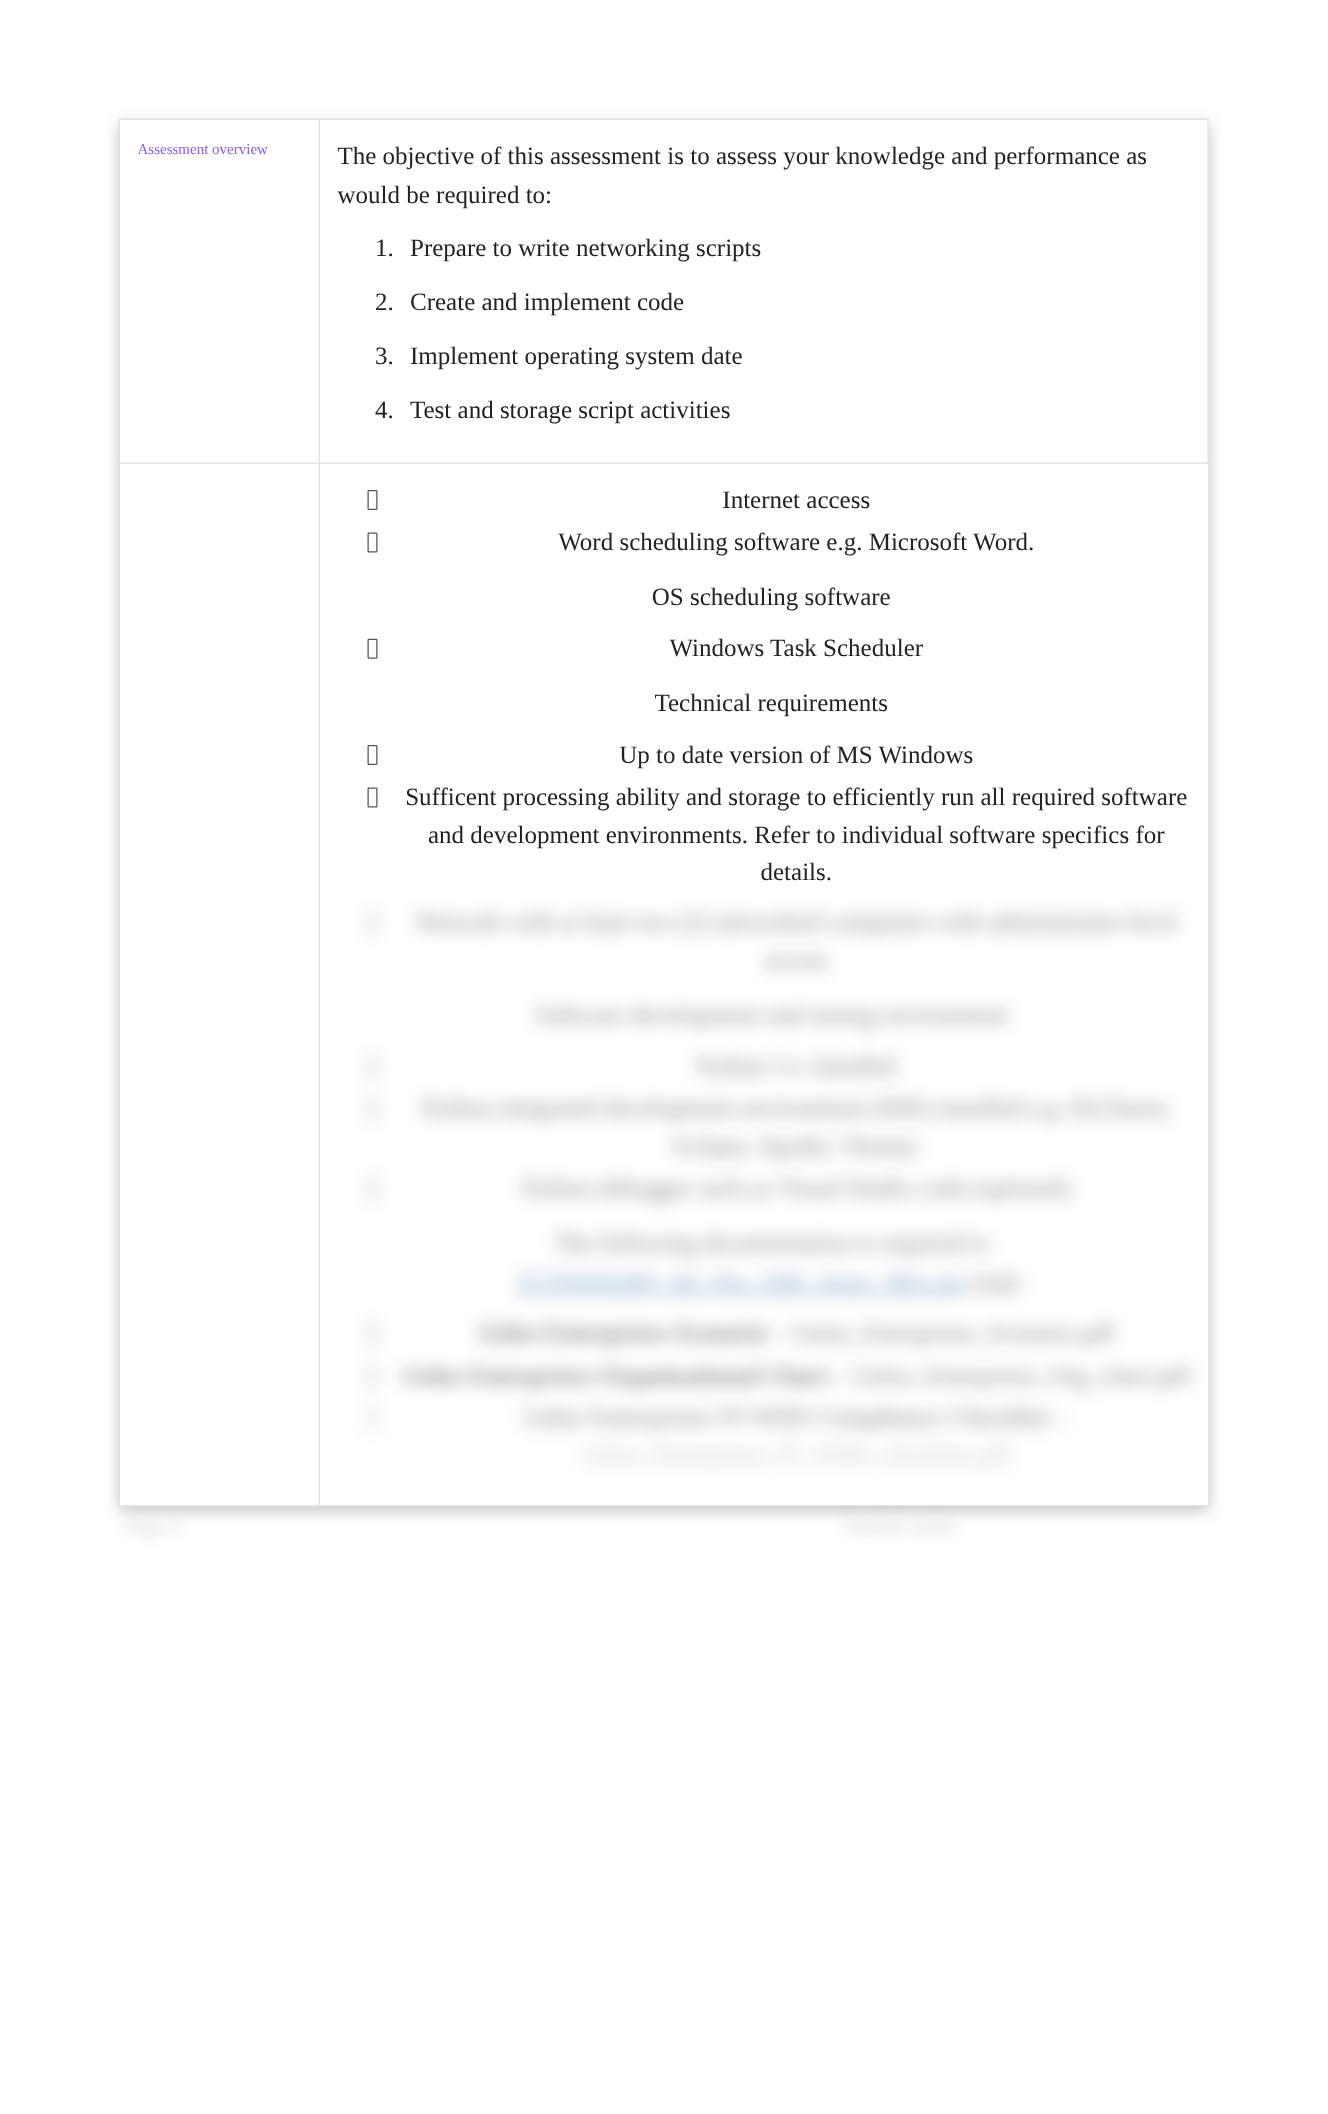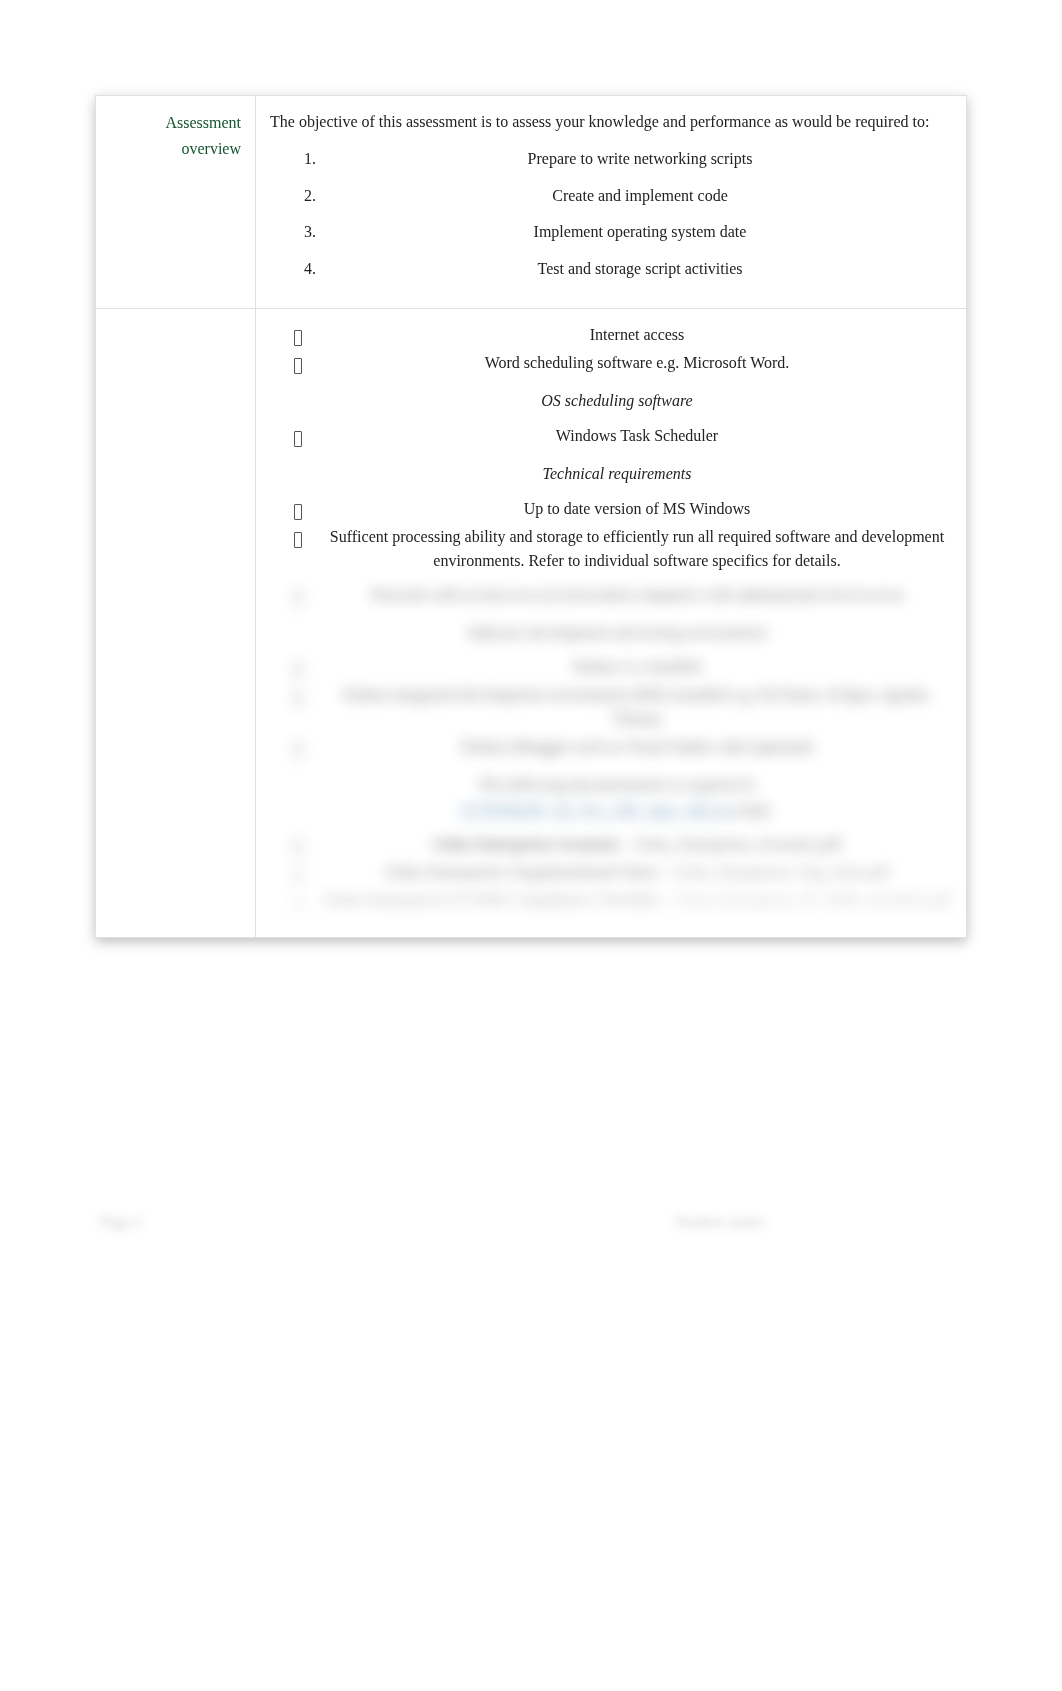--- a/index.html
+++ b/index.html
@@ -45,41 +45,39 @@
     }
     
     .body-row td {
       border: 1px solid #e0e0e0;
       vertical-align: top;
       padding: 14px;
       background: #ffffff;
     }
     
     .label-cell {
-      font-size: 16px;
-      color: #14532d;
+      font-size: 12px;
+      color: #8b5cf6;
       line-height: 1.6;
       width: 160px;
-      text-align: right;
     }
     
     .content-cell {
-      font-size: 16px;
+      font-size: 20px;
       color: #222222;
       line-height: 1.55;
     }
     
     .intro-text {
       margin-bottom: 12px;
     }
     
     .ordered-list {
       padding-left: 50px;
       margin-top: 8px;
-      text-align: center;
     }
     
     .ordered-list li {
       margin-bottom: 12px;
       padding-left: 8px;
     }
     
     .bullet-list {
       list-style: none;
       padding-left: 24px;
@@ -99,21 +97,20 @@
       left: 0;
       top: 7px;
       width: 6px;
       height: 14px;
       border: 1px solid #555;
       border-radius: 1px;
     }
     
     .sub-heading {
       margin: 14px 0 10px 12px;
-      font-style: italic;
     }
     
     .second-row .content-cell {
       position: relative;
       text-align: center;
     }
     
     .blur-overlay {
       position: relative;
       filter: blur(7px);

